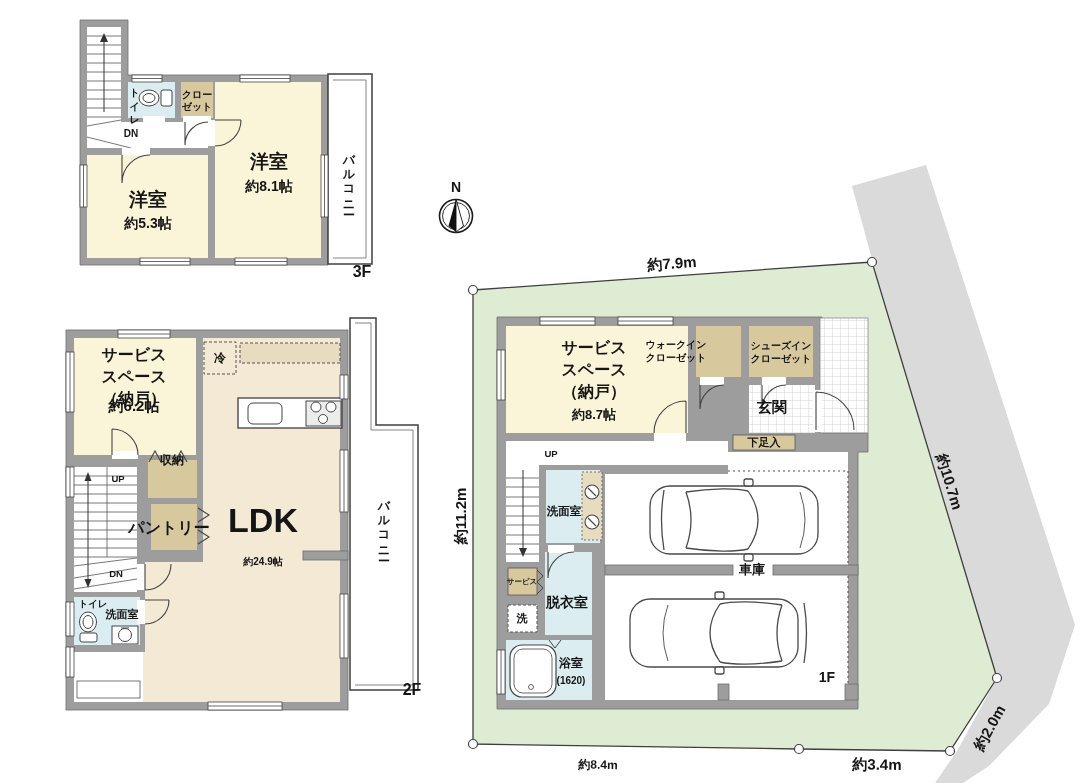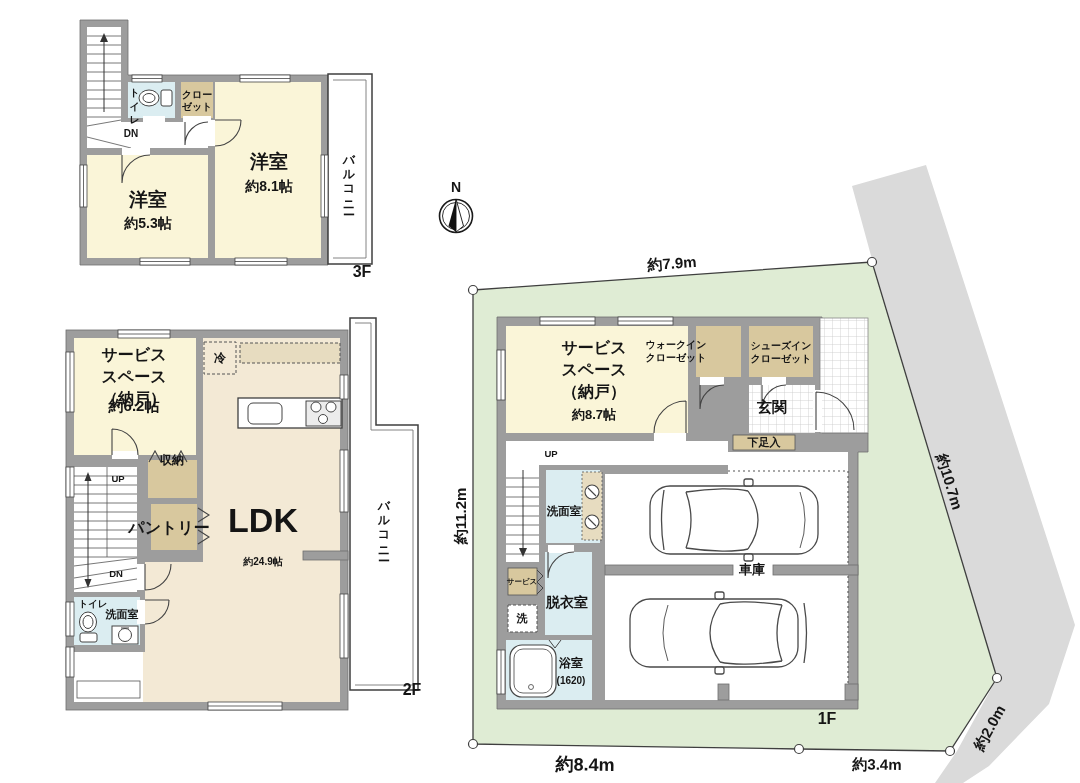--- a/index.html
+++ b/index.html
@@ -293,22 +293,22 @@
   <div class="lbl" style="left:772px;top:407px;font-size:15px">玄関</div>
   <div class="lbl" style="left:764px;top:443px;font-size:11px">下足入</div>
   <div class="lbl" style="left:551px;top:454px;font-size:9.5px">UP</div>
   <div class="lbl" style="left:564px;top:512px;font-size:11.5px">洗面室</div>
   <div class="lbl" style="left:567px;top:603px;font-size:14px">脱衣室</div>
   <div class="lbl" style="left:522px;top:582px;font-size:7.5px">サービス</div>
   <div class="lbl" style="left:522px;top:619px;font-size:11px">洗</div>
   <div class="lbl" style="left:571px;top:663px;font-size:12px">浴室</div>
   <div class="lbl" style="left:571px;top:681px;font-size:10px">(1620)</div>
   <div class="lbl" style="left:752px;top:570px;font-size:13px">車庫</div>
-  <div class="lbl" style="left:827px;top:719px;font-size:16px">1F</div>
+  <div class="lbl" style="left:827px;top:678px;font-size:14px">1F</div>
 
   <div class="lbl" style="left:672px;top:264px;font-size:15px;transform:translate(-50%,-50%) rotate(-4deg)">約7.9m</div>
   <div class="lbl" style="left:461px;top:516px;font-size:15px;transform:translate(-50%,-50%) rotate(-90deg)">約11.2m</div>
   <div class="lbl" style="left:949px;top:482px;font-size:15px;transform:translate(-50%,-50%) rotate(73deg)">約10.7m</div>
-  <div class="lbl" style="left:585px;top:765px;font-size:18px;transform:translate(-50%,-50%) rotate(1deg)">約8.4m</div>
+  <div class="lbl" style="left:598px;top:765px;font-size:12px;transform:translate(-50%,-50%) rotate(1deg)">約8.4m</div>
   <div class="lbl" style="left:877px;top:765px;font-size:15px;transform:translate(-50%,-50%) rotate(1deg)">約3.4m</div>
   <div class="lbl" style="left:990px;top:728px;font-size:15px;transform:translate(-50%,-50%) rotate(-61deg)">約2.0m</div>
   <div class="lbl" style="left:456px;top:188px;font-size:14px;font-weight:700">N</div>
 </div>
 
 </body></html>

